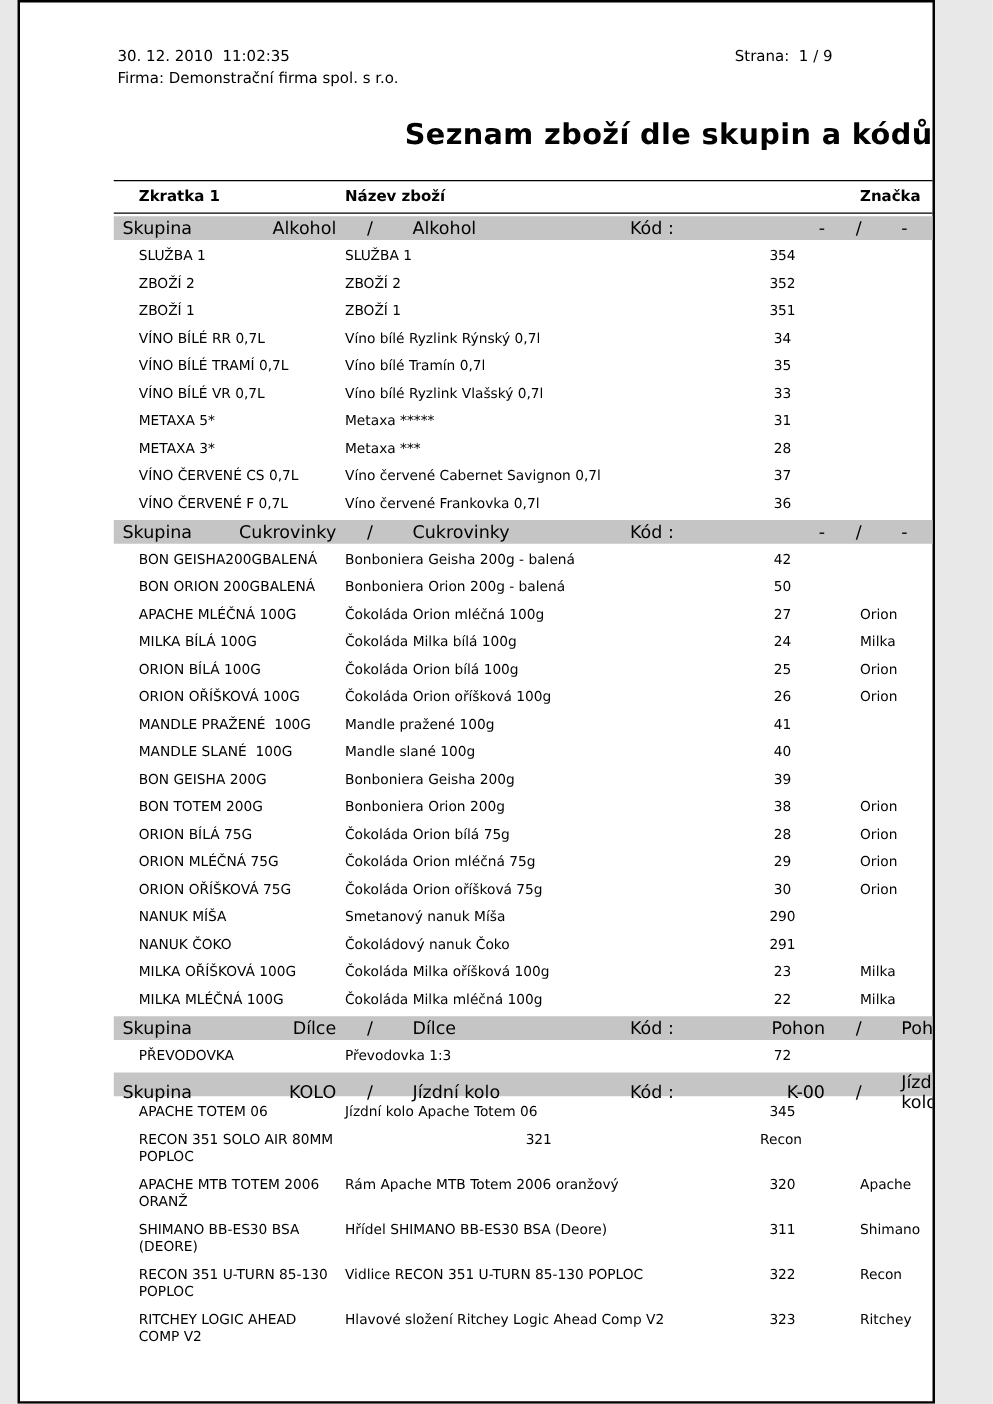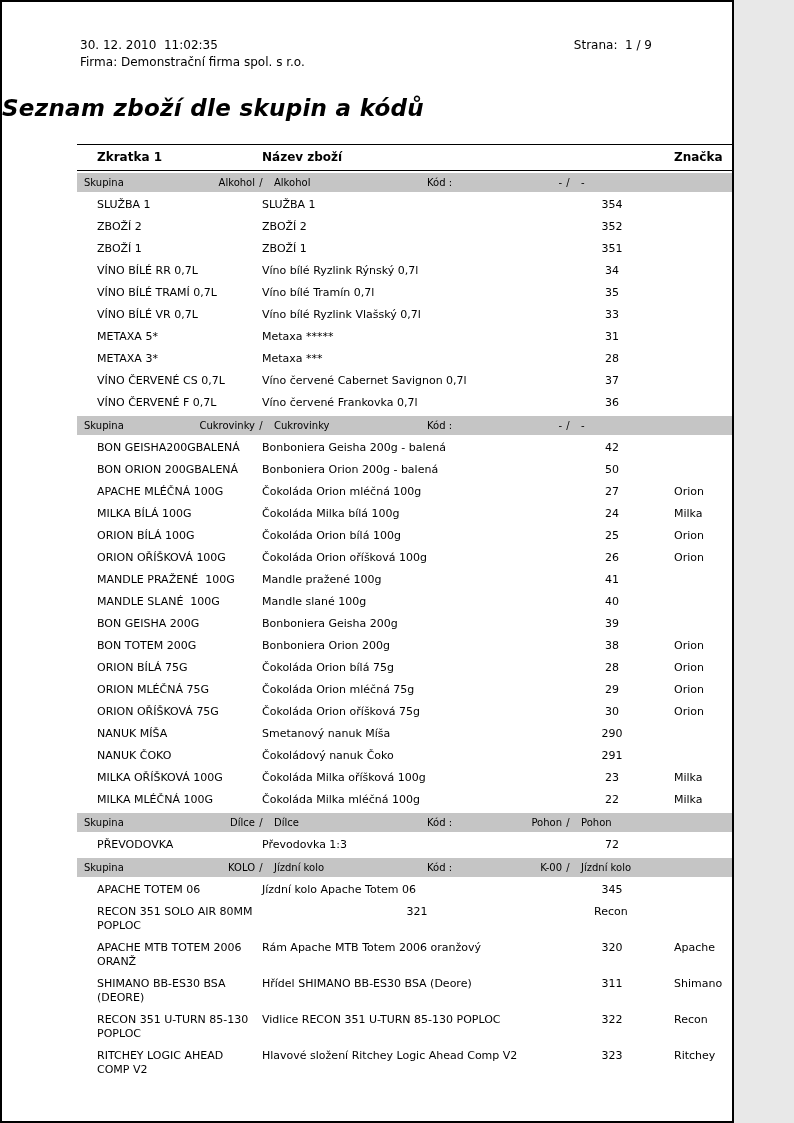--- a/index.html
+++ b/index.html
@@ -5,60 +5,61 @@
   * { margin:0; padding:0; box-sizing:border-box; }
   html,body { background:#e8e8e8; }
   .page {
     width:734px; height:1123px;
     background:#ffffff;
     border:2px solid #000;
     font-family:"DejaVu Sans", sans-serif;
     color:#000;
     overflow:hidden;
     position:relative;
+    margin-left:14px;
   }
   .meta-row {
     display:flex; justify-content:space-between;
     margin:36px 80px 0 78px;
     font-size:12px; line-height:15px;
     white-space:pre-wrap;
   }
   .company-row {
     margin:2px 80px 0 78px;
     font-size:12px; line-height:15px;
     white-space:pre-wrap;
   }
   .report-title {
-    text-align:left;
+    text-align:right;
     font-size:23px; font-weight:bold;
     margin:25px 0 23px 0;
     letter-spacing:.3px;
-    font-style:italic;
   }
   .report { margin:0 49px 0 75px; width:670px; }
 
   .thead {
     display:grid;
     grid-template-columns:185px 310px 80px 95px;
     border-top:1px solid #000;
     border-bottom:1px solid #000;
     font-weight:bold; font-size:12px;
     padding:5px 0 6px 0;
   }
   .thead .h1 { padding-left:20px; }
   .thead .h4 { padding-left:22px; }
 
   .group-bar {
     display:grid;
     grid-template-columns:178px 12px 160px 75px 60px 12px 1fr;
     background:#c5c5c5;
     height:19px;
     align-items:center;
-    font-size:10px;
+    font-size:14px;
     margin:2px 0;
+    gap:21px;
   }
   .group-bar .g1 { display:flex; justify-content:space-between; padding-left:7px; }
   .group-bar .gslash { text-align:center; }
   .group-bar .gname { padding-left:7px; }
   .group-bar .gcode { text-align:right; }
   .group-bar .gcodename { padding-left:7px; }
 
   .item-row {
     display:grid;
     grid-template-columns:185px 310px 80px 95px;

